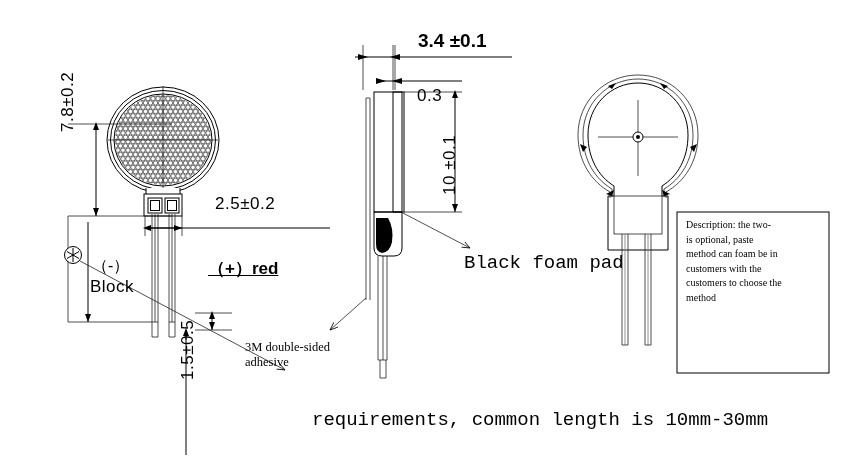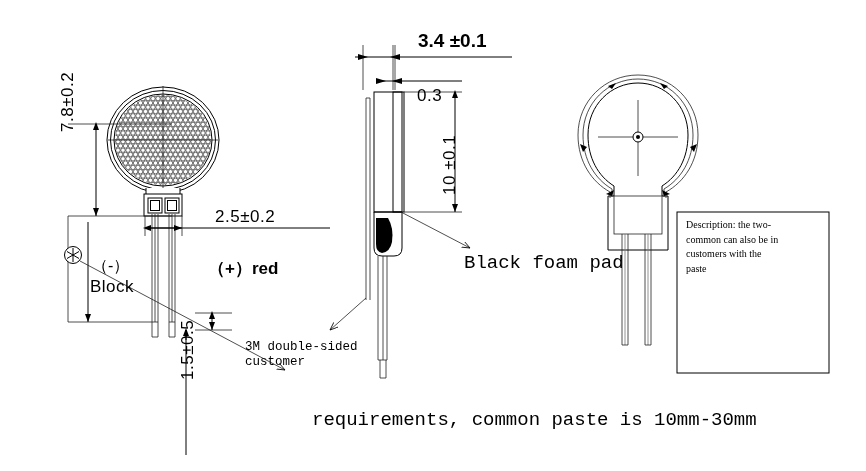--- a/index.html
+++ b/index.html
@@ -40,21 +40,21 @@
     font-size: 16px;
     fill: #111;
   }
   .polarity-bold {
     font-family: "Liberation Sans", sans-serif;
     font-size: 17px;
     font-weight: bold;
     fill: #000;
   }
   .notetext {
-    font-family: Liberation Mono, monospace;
+    font-family: Liberation Serif, serif;
     font-size: 12.5px;
     fill: #151515;
   }
   .notetext-b {
     font-family: "Liberation Mono", monospace;
     font-size: 19px;
     fill: #101010;
   }
   .boxtext {
     font-family: Liberation Serif, serif;
@@ -655,65 +655,67 @@
     </g>
 
     <rect x="677" y="212" width="152" height="161" class="ln fillwhite"></rect>
 
   </svg>
 
   <div style="position:absolute;left:58px;top:132px;transform:rotate(-90deg);transform-origin:left top;">
     <span class="dimtext">7.8±0.2</span>
   </div>
 
-  <div style="position:absolute;left:215px;top:207px;">
+  <div style="position:absolute;left:215px;top:194px;">
     <span class="dimtext">2.5±0.2</span>
   </div>
 
   <div style="position:absolute;left:178px;top:380px;transform:rotate(-90deg);transform-origin:left top;">
     <span class="dimtext">1.5±0.5</span>
   </div>
 
   <div style="position:absolute;left:92px;top:256px;">
     <span class="polarity">（-）</span>
   </div>
 
   <div style="position:absolute;left:90px;top:277px;">
     <span class="dimtext">Block</span>
   </div>
 
-  <div style="position:absolute;left:208px;top:257px;">
+  <div style="position:absolute;left:208px;top:257px;text-decoration:underline;">
     <span class="polarity-bold">（+）red</span>
   </div>
 
   <div style="position:absolute;left:245px;top:340px;line-height:15px;">
     <div class="notetext">3M double-sided</div>
-    <div class="notetext">customer</div>
+    <div class="notetext">adhesive</div>
   </div>
 
   <div style="position:absolute;left:418px;top:30px;">
     <span class="dimtext-bold">3.4 ±0.1</span>
   </div>
 
   <div style="position:absolute;left:417px;top:62px;margin-top:24px;">
     <span class="dimtext">0.3</span>
   </div>
 
   <div style="position:absolute;left:440px;top:195px;transform:rotate(-90deg);transform-origin:left top;">
     <span class="dimtext">10 ±0.1</span>
   </div>
 
   <div style="position:absolute;left:464px;top:252px;">
     <span class="notetext-b">Black foam pad</span>
   </div>
 
   <div style="position:absolute;left:312px;top:412px;line-height:16px;">
-    <div class="notetext-b">requirements, common paste is 10mm-30mm</div>
+    <div class="notetext-b">requirements, common length is 10mm-30mm</div>
   </div>
 
   <div style="position:absolute;left:686px;top:218px;width:140px;line-height:14.5px;">
     <div class="boxtext">Description: the two-</div>
-    <div class="boxtext">common can also be in</div>
+    <div class="boxtext">is optional, paste</div>
+    <div class="boxtext">method can foam be in</div>
     <div class="boxtext">customers with the</div>
-    <div class="boxtext">paste</div>
+    <div class="boxtext">customers to choose the</div>
+    <div class="boxtext">method</div>
   </div>
 
 </div>
 
 </body></html>

